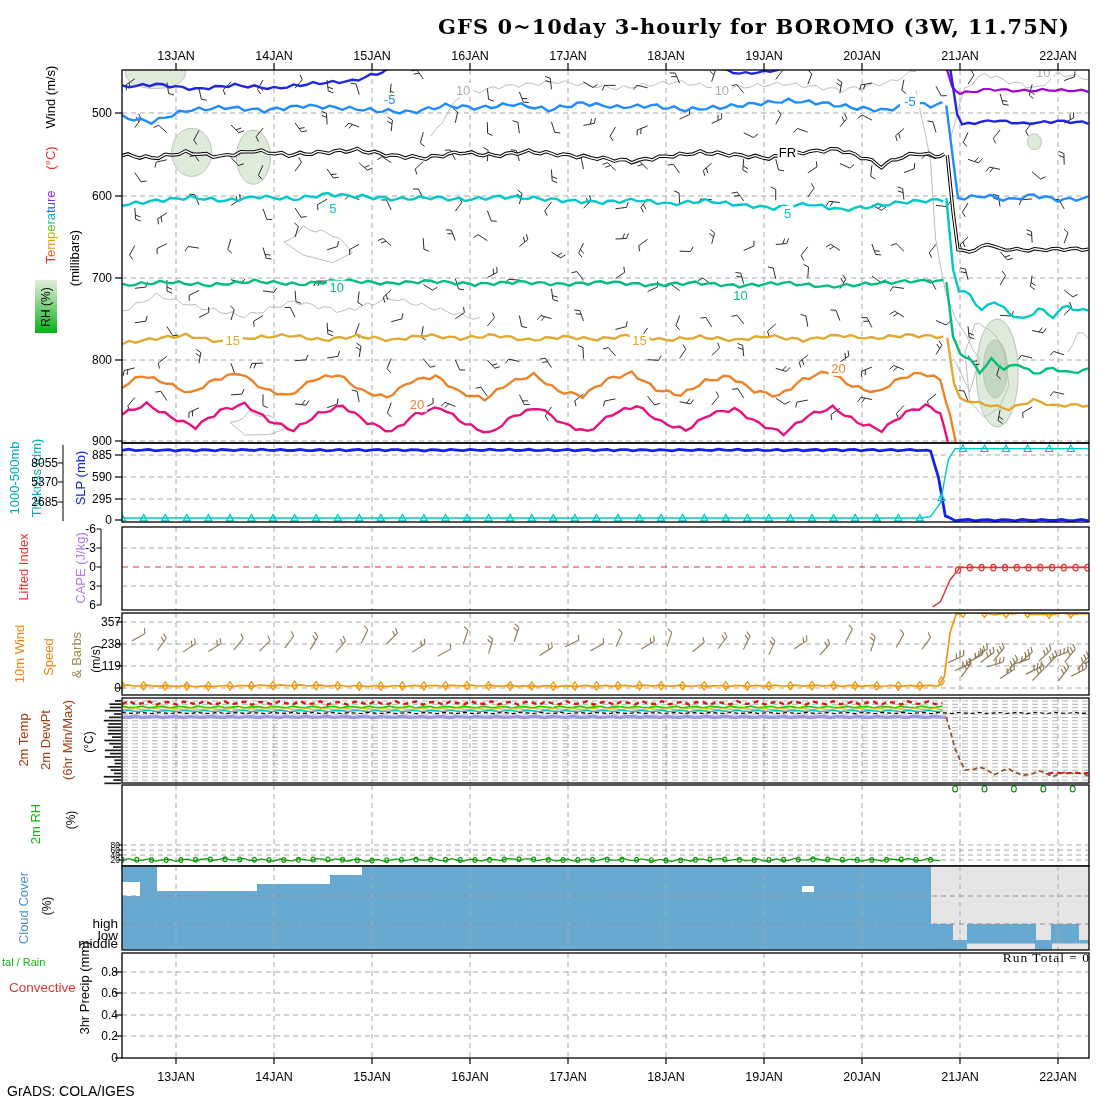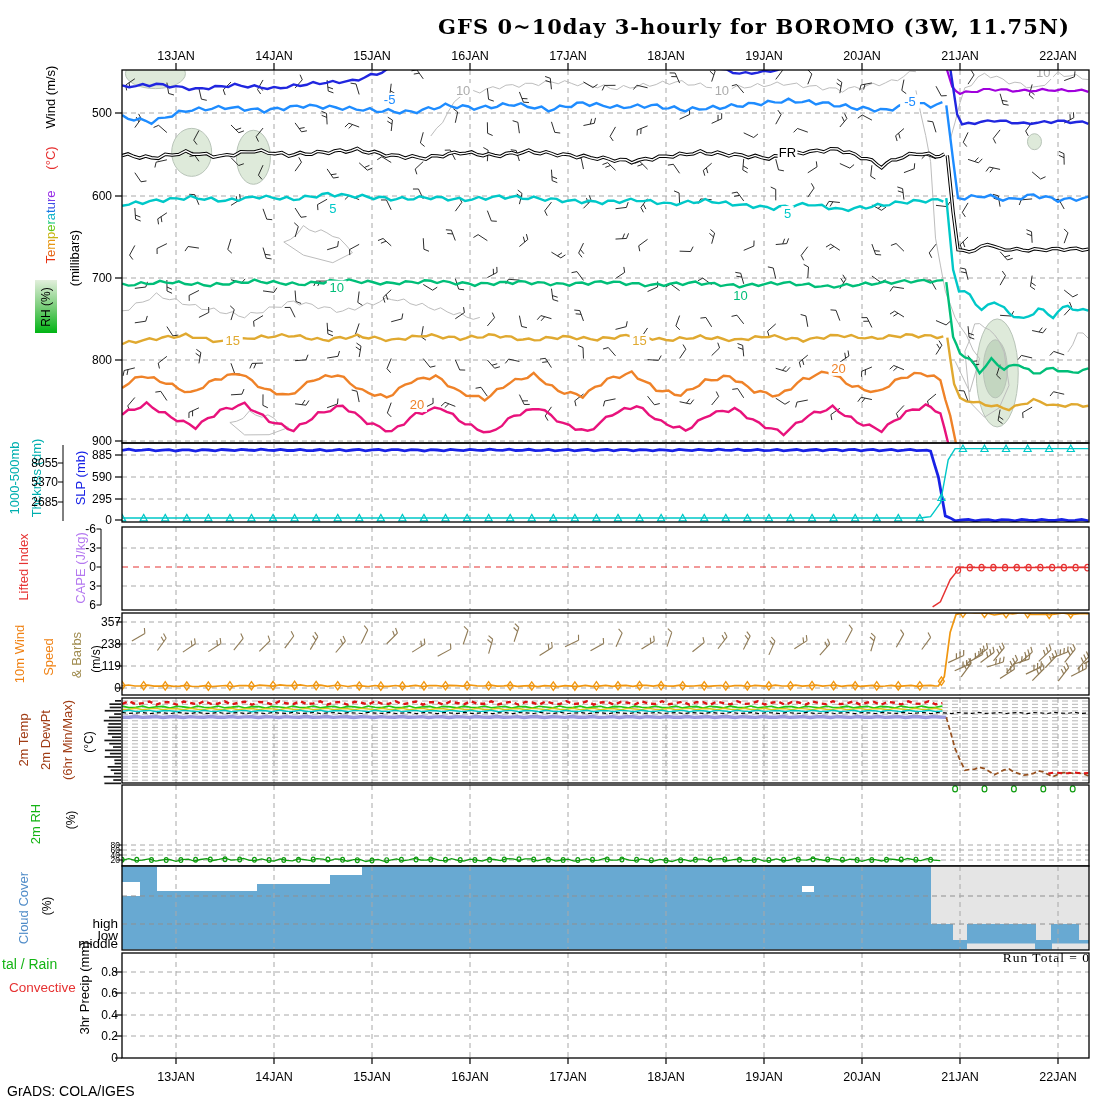--- a/index.html
+++ b/index.html
@@ -30,21 +30,21 @@
   #lw10d{left:96px;top:659px;font-size:12px}
   #lt2a{left:23px;top:740px;color:#A03C14}
   #lt2b{left:45px;top:740px;color:#A03C14}
   #lt2c{left:67px;top:740px;color:#A03C14}
   #lt2d{left:89px;top:742px;font-size:12px}
   #lrh2{left:35px;top:824px;color:#14B414}
   #lrh2u{left:71px;top:820px;font-size:12px}
   #lcc{left:23px;top:908px;color:#508CC8}
   #lccu{left:47px;top:906px;font-size:12px}
   #lpr{left:84px;top:988px}
-  #lrain{left:2px;top:956px;color:#14B414;font-size:14px}
+  #lrain{left:2px;top:956px;color:#14B414;font-size:11px}
   #lconv{left:9px;top:980px;color:#E63232;font-size:13.5px}
   .rowlab{left:2px;width:116px;text-align:right;font-size:13.5px;}
   #lhigh{top:916px}#lmiddle{top:936px}#llow{top:928px}
   #lrun{left:1090px;top:950px;transform:translateX(-100%);font-size:13.5px;letter-spacing:1px;font-family:Liberation Serif, serif;}
   #lcredit{left:7px;top:1083px;font-size:14px;}
 </style>
 </head>
 <body>
 
 <div id="page">

